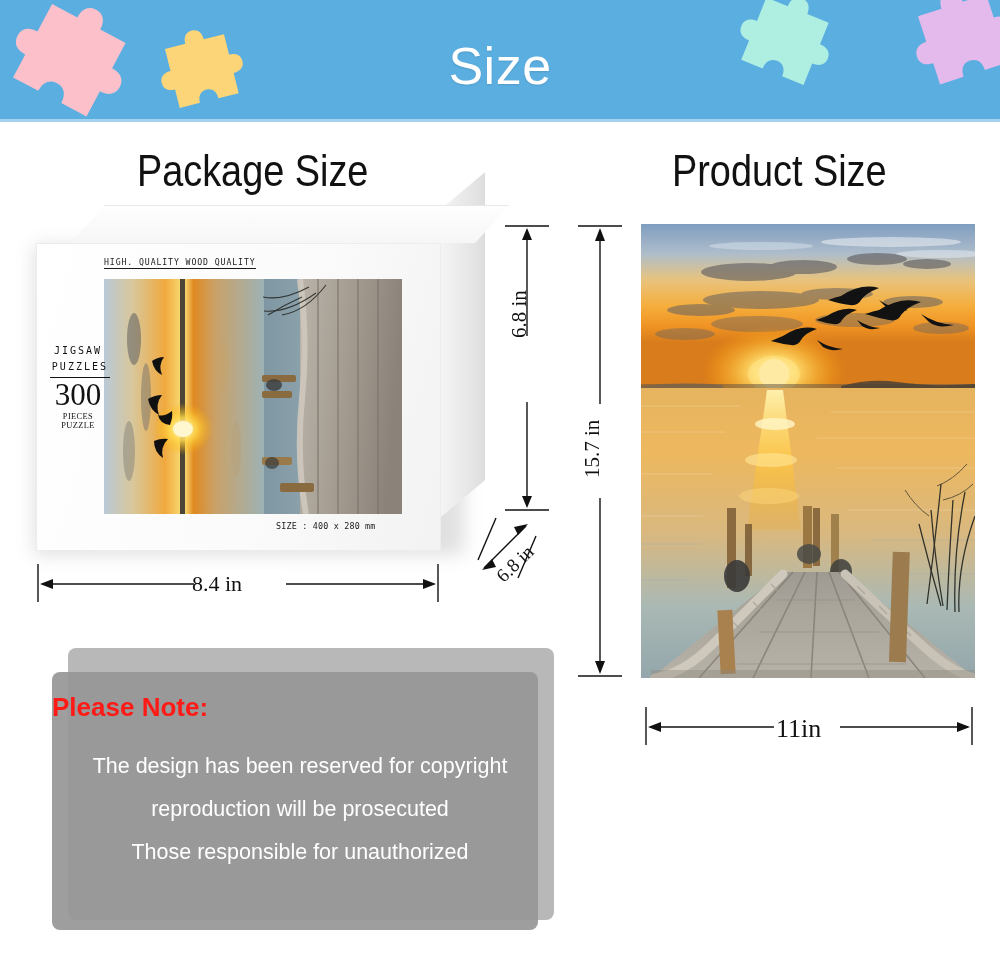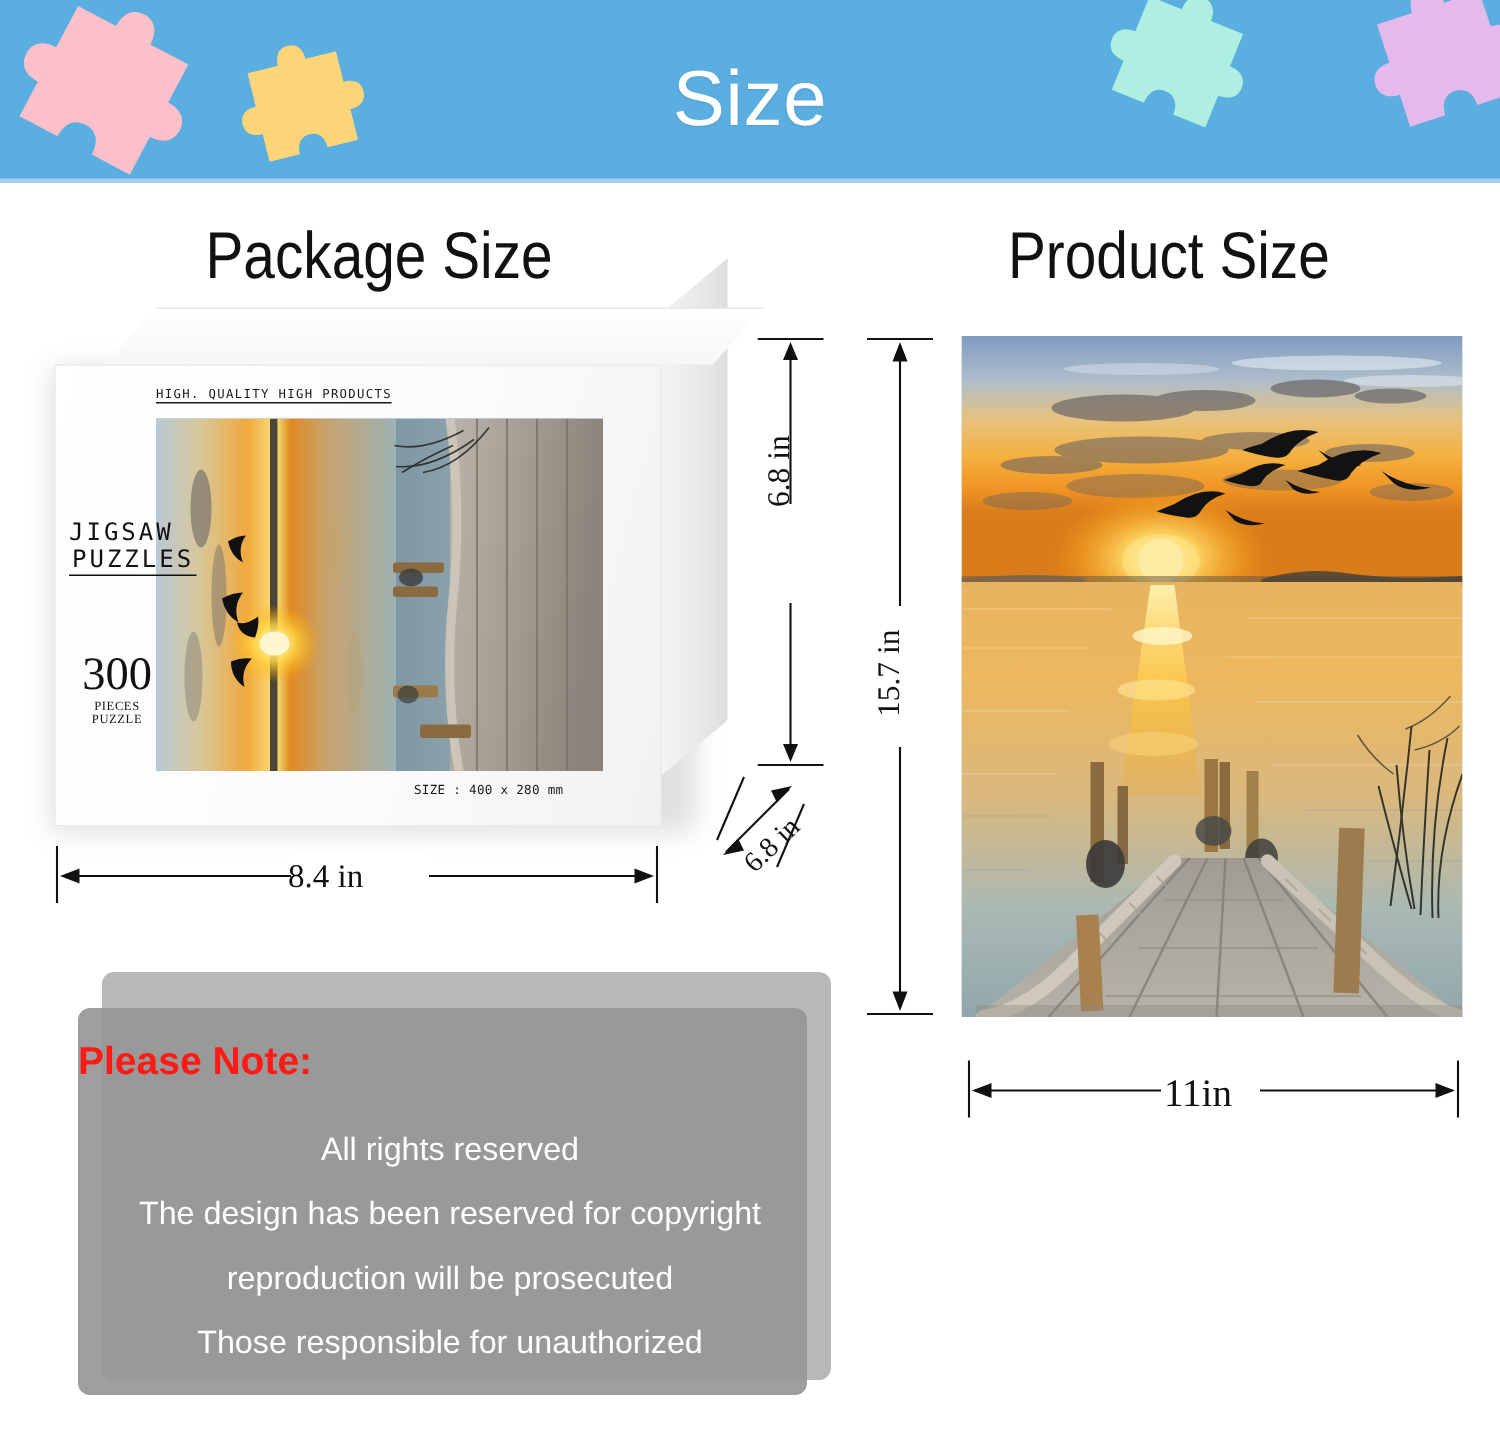--- a/index.html
+++ b/index.html
@@ -81,25 +81,25 @@
     font-size: 8.4px; color: #1a1a1a; letter-spacing: .2px;
     font-family: "DejaVu Sans Mono","Liberation Mono", monospace;
     white-space: nowrap;
   }
   .spine {
     position: absolute; left: 22px; top: 140px; width: 64px;
     text-align: center; color: #111;
     font-family: "Liberation Serif", serif;
   }
   .spine .l1, .spine .l2 {
-    font-size: 16px; letter-spacing: 2px;
+    font-size: 10px; letter-spacing: 2px;
     font-family: "DejaVu Sans Mono","Liberation Mono", monospace;
   }
   .spine .l2 { border-bottom: 1.2px solid #111; display:inline-block; padding: 0 2px 1px; }
-  .spine .l3 { font-size: 31px; line-height: 34px; font-family: "Liberation Serif", serif; margin-top: 48px; }
+  .spine .l3 { font-size: 31px; line-height: 34px; font-family: "Liberation Serif", serif; }
   .spine .l4 { font-size: 8.4px; letter-spacing: .4px; font-family: "Liberation Serif", serif; }
 
   
   .dim { position: absolute; color: #111; }
   .dimlabel {
     position: absolute; color: #111;
     font-family: "Liberation Serif", serif; white-space: nowrap;
   }
 
   
@@ -173,21 +173,21 @@
 
   <div class="h-pkg">Package Size</div>
   <div class="h-prd">Product Size</div>
 
   <div class="boxwrap">
     <div class="box-shadow-el"></div>
     <div class="box-side"></div>
     <div class="box-top"></div>
     <div class="box-face"></div>
 
-    <div class="hq-text">HIGH. QUALITY HIGH PRODUCTS</div>
+    <div class="hq-text">HIGH. QUALITY WOOD QUALITY</div>
 
     <div class="box-art">
       <svg width="298" height="235" viewBox="0 0 298 235" preserveAspectRatio="none">
         <defs>
           <linearGradient id="bsky" x1="0" y1="0" x2="1" y2="0">
             <stop offset="0" stop-color="#b9c9d6"></stop>
             <stop offset="0.18" stop-color="#d8c79b"></stop>
             <stop offset="0.38" stop-color="#f0a93e"></stop>
             <stop offset="0.50" stop-color="#fbe07a"></stop>
             <stop offset="0.56" stop-color="#e08a22"></stop>
@@ -499,19 +499,18 @@
       <path d="M330 22 l-13 -5 v10 z" fill="#111"></path>
       <rect x="134" y="8" width="66" height="28" fill="#ffffff"></rect>
     </svg>
   </div>
   <div class="dimlabel" style="left:776px; top:714px; font-size:26px;">11in</div>
 
   <div class="note-back"></div>
   <div class="note-front"></div>
   <div class="note-title">Please Note:</div>
   <div class="note-lines">
-    <div>All rights reserved</div>
     <div>The design has been reserved for copyright</div>
     <div>reproduction will be prosecuted</div>
     <div>Those responsible for unauthorized</div>
   </div>
 
 </div>
 
 </body></html>

